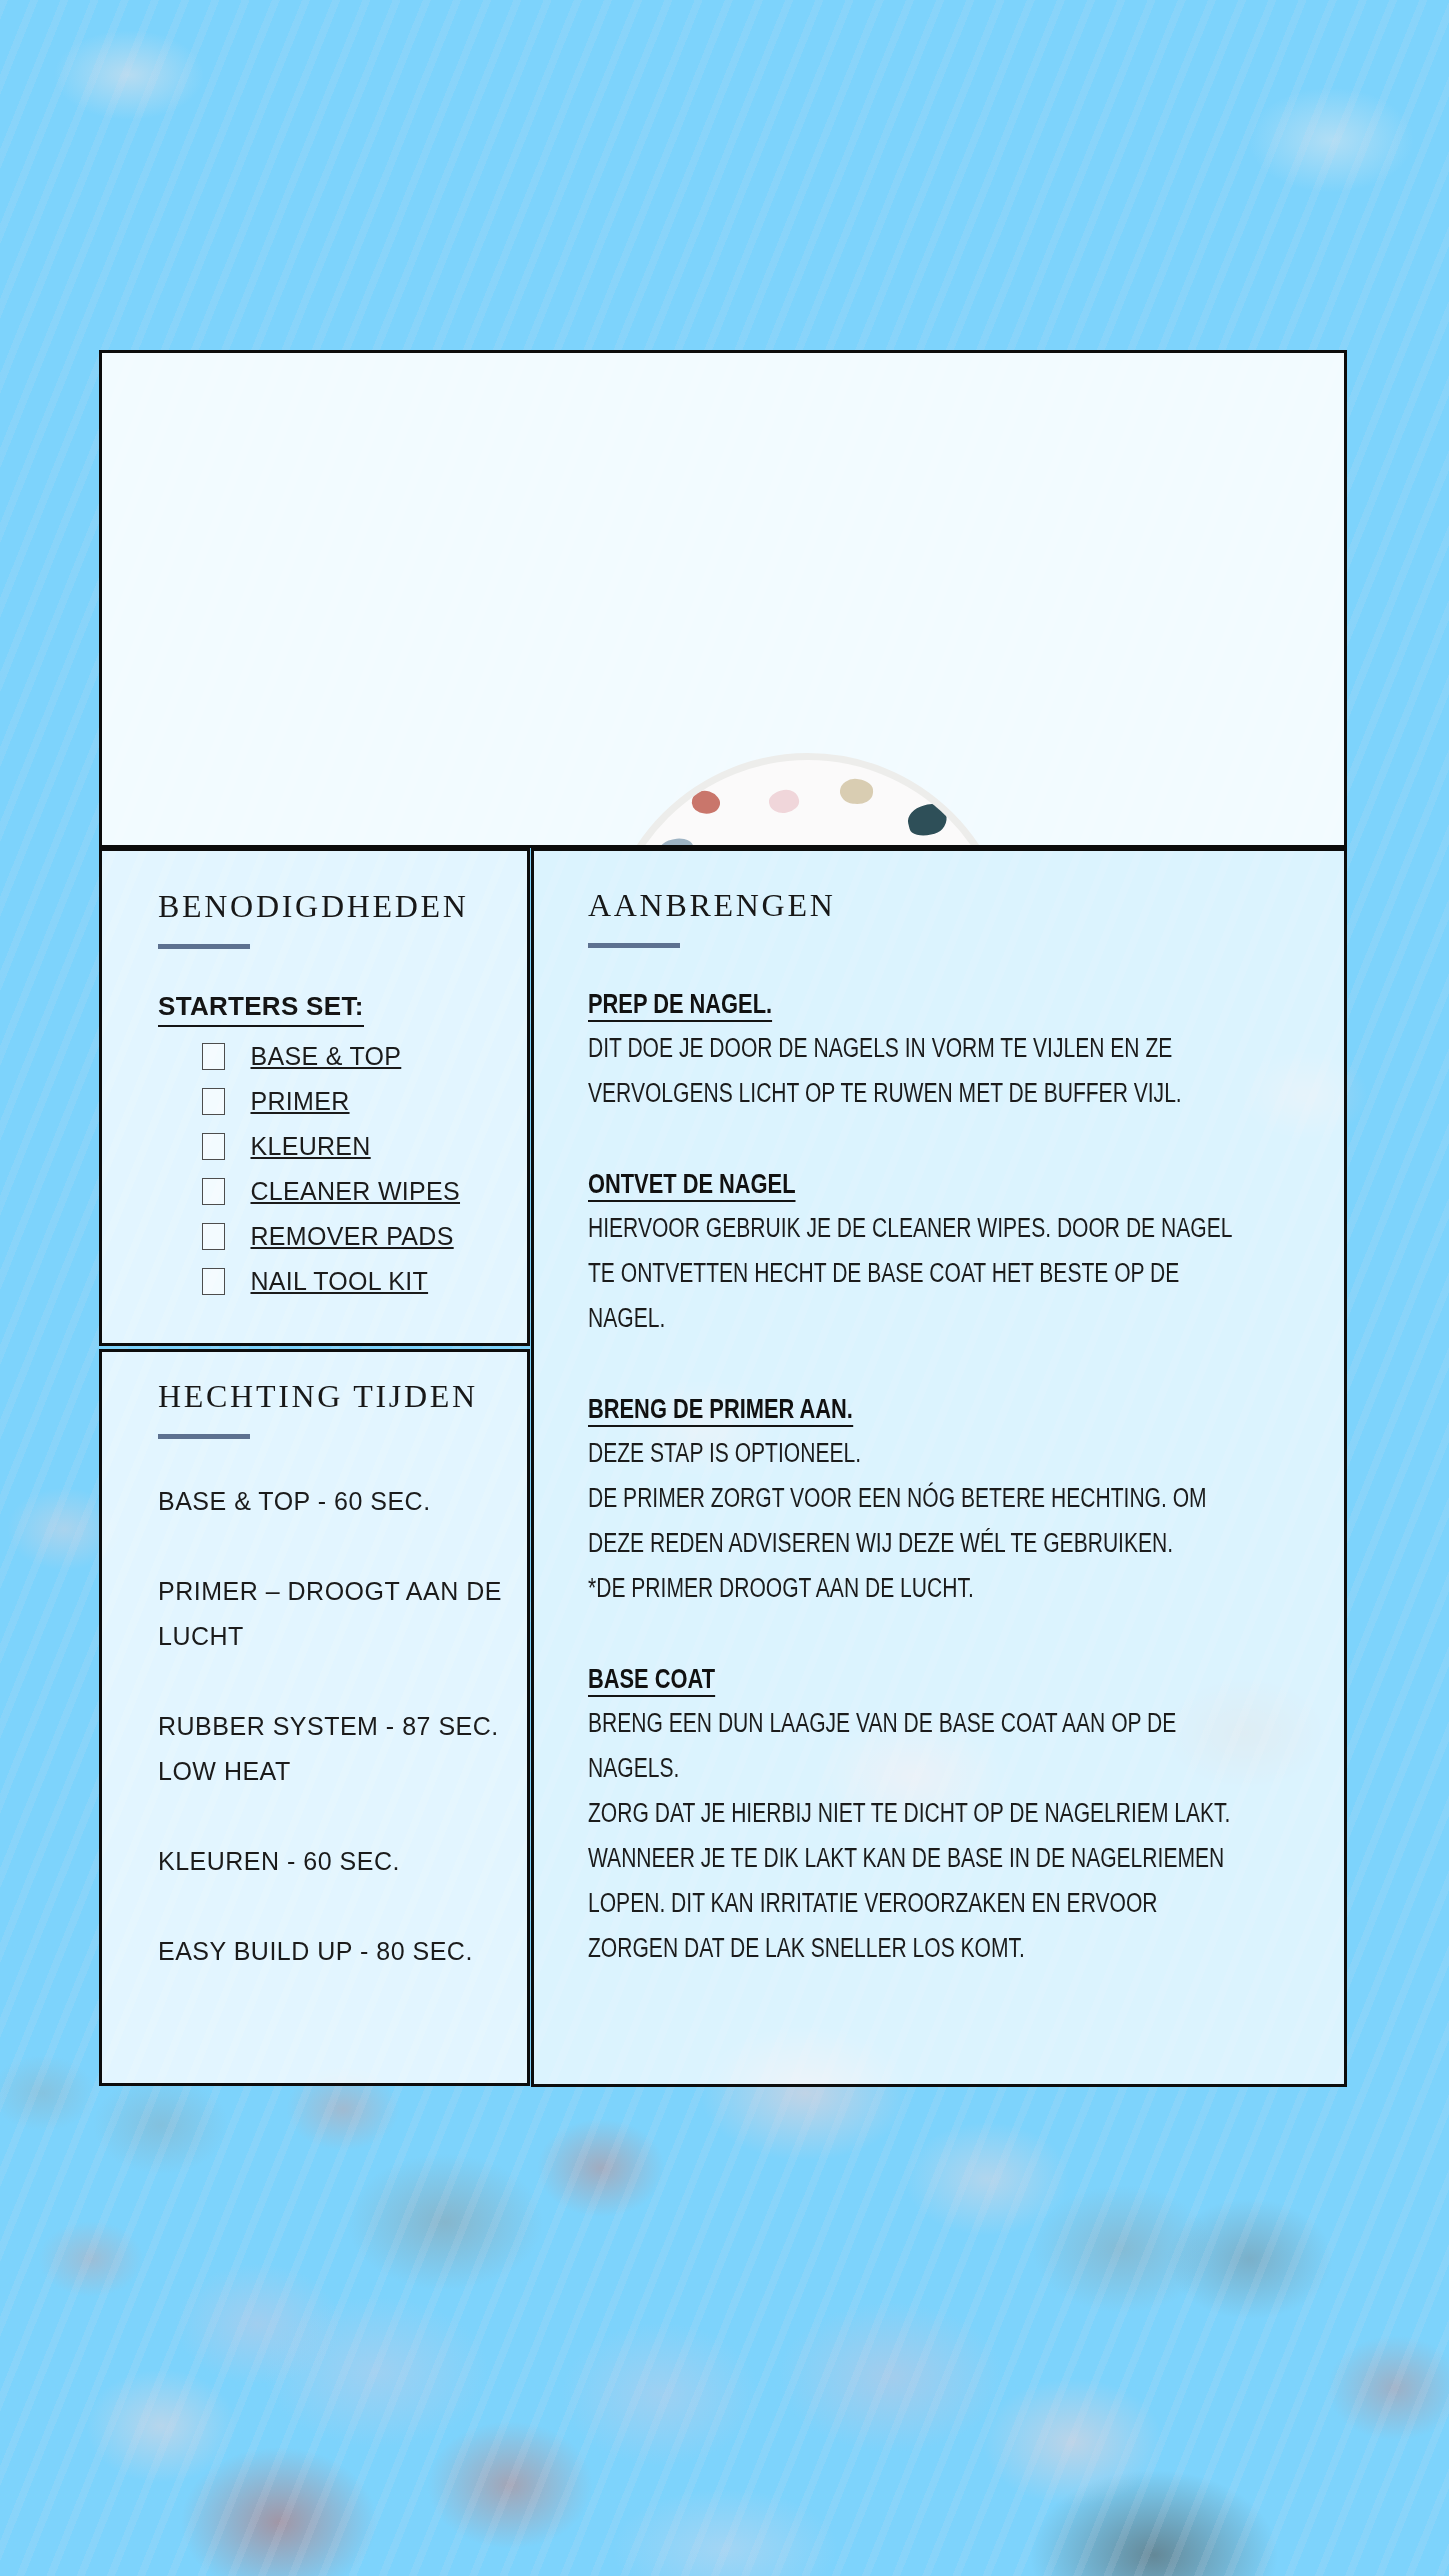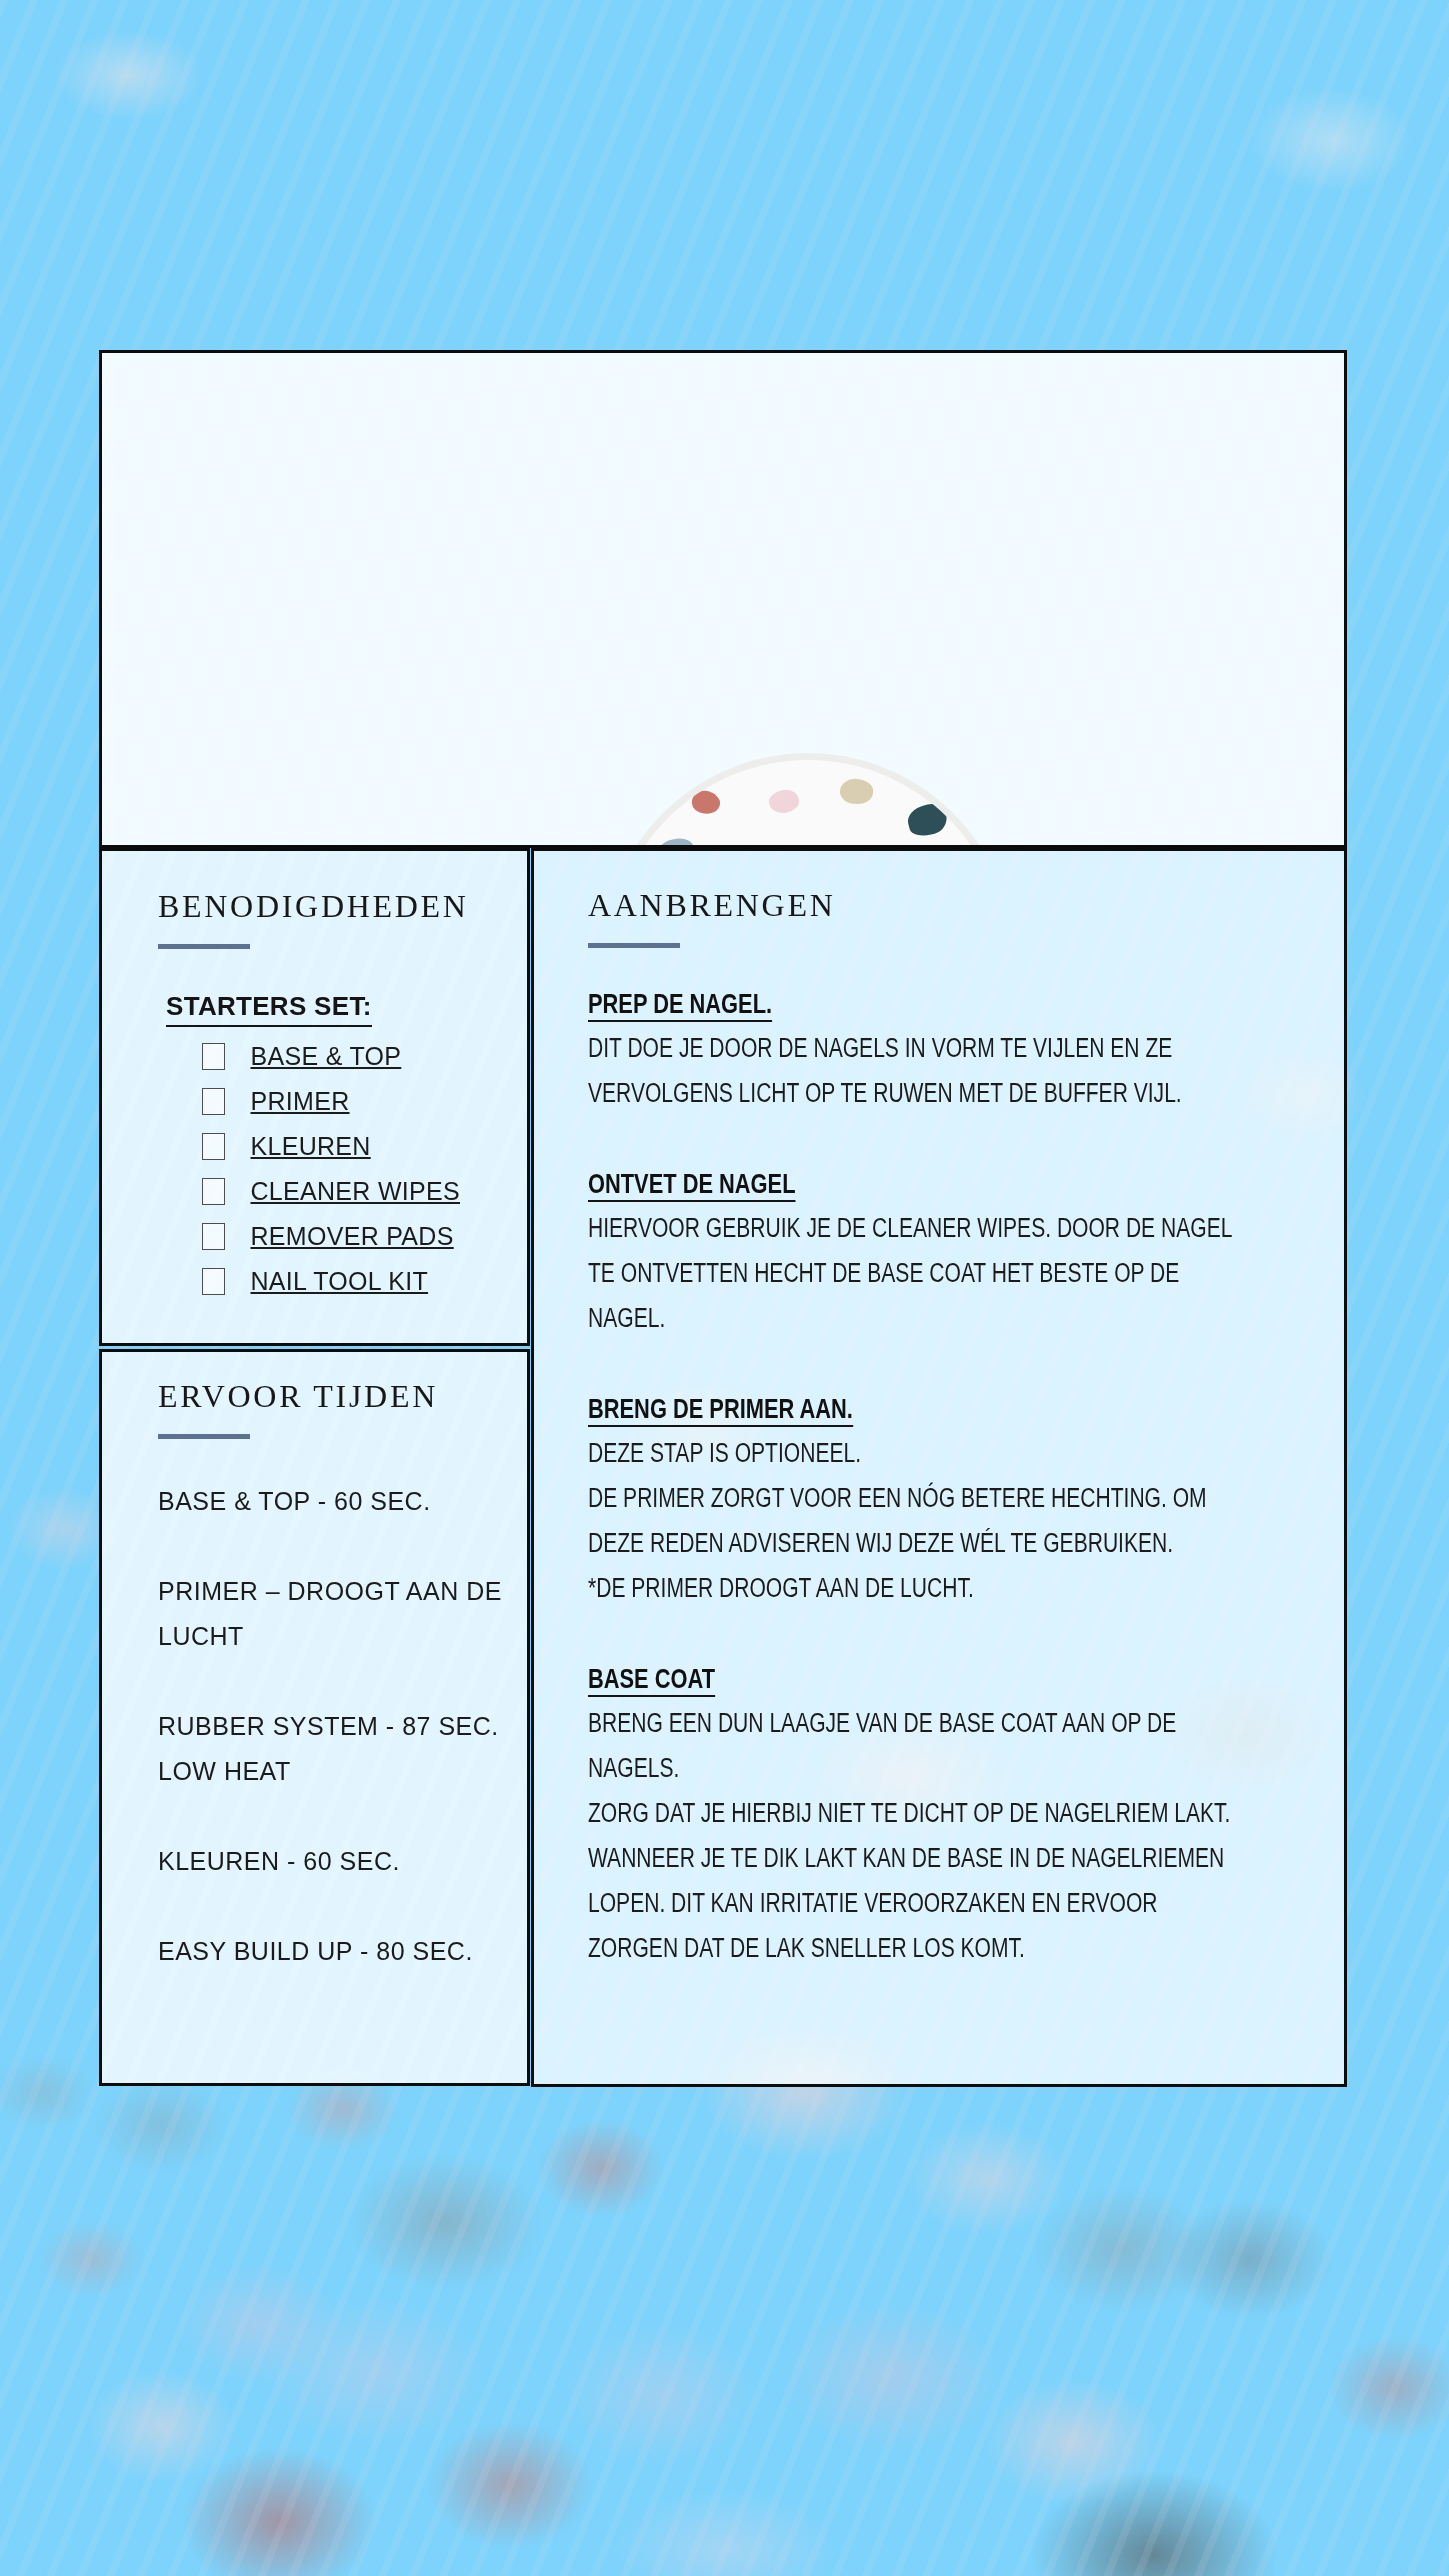--- a/index.html
+++ b/index.html
@@ -58,21 +58,21 @@
   .c13{left:159px;top:30px; width:30px;height:22.5px;background:#f0d6da;border-radius:55% 45% 50% 50%/45% 55% 45% 55%;transform:rotate(-10deg);}
   .c14{left:82px;top:31px; width:28px;height:22.5px;background:#c9766b;border-radius:50% 50% 60% 40%/55% 45% 55% 45%;transform:rotate(18deg);}
   .c20{left:208px;top:86px;width:16px;height:13px;background:#e4e8e6;border-radius:50%;transform:rotate(0deg);}
 
   
   .serif-h{font-family:"Liberation Serif", serif;font-size:32px;line-height:39px;letter-spacing:2.7px;
            font-weight:400;color:#181818;margin:0;white-space:nowrap;}
   .accent{width:92px;height:4.8px;background:#5d7190;margin-top:18px;}
 
   
-  .list-title{margin-top:42px;font-size:26px;font-weight:700;color:#151515;margin-left:8px;}
+  .list-title{margin-top:42px;font-size:26px;font-weight:700;color:#151515;}
   .list-title span{display:inline-block;border-bottom:2.7px solid #151515;padding-bottom:3.2px;letter-spacing:0.3px;}
   .check-list{margin-top:7.5px;margin-left:44px;}
   .check-row{display:flex;align-items:center;height:45px;}
   .checkbox{width:22.5px;height:27px;border:1.6px solid #4d4d4d;background:rgba(255,255,255,0.6);
             box-sizing:border-box;margin-right:26px;flex:0 0 auto;}
   .check-label{font-size:25px;color:#1b1b1b;letter-spacing:0.3px;white-space:nowrap;text-decoration:underline;}
 
   .ut-items{margin-top:40px;}
   .ut-item{margin-bottom:45px;}
   .ut-line{font-size:25px;line-height:45px;color:#1b1b1b;letter-spacing:0.5px;white-space:nowrap;}
@@ -139,21 +139,21 @@
         <span class="check-label">REMOVER PADS</span>
       </div>
       <div class="check-row">
         <span class="checkbox"></span>
         <span class="check-label">NAIL TOOL KIT</span>
       </div>
     </div>
   </div>
 
   <div class="box left-box2">
-    <h2 class="serif-h">ERVOOR TIJDEN</h2>
+    <h2 class="serif-h">HECHTING TIJDEN</h2>
     <div class="accent"></div>
     <div class="ut-items">
       <div class="ut-item">
         <div class="ut-line">BASE &amp; TOP - 60 SEC.</div>
       </div>
       <div class="ut-item">
         <div class="ut-line">PRIMER – DROOGT AAN DE</div>
         <div class="ut-line">LUCHT</div>
       </div>
       <div class="ut-item">

